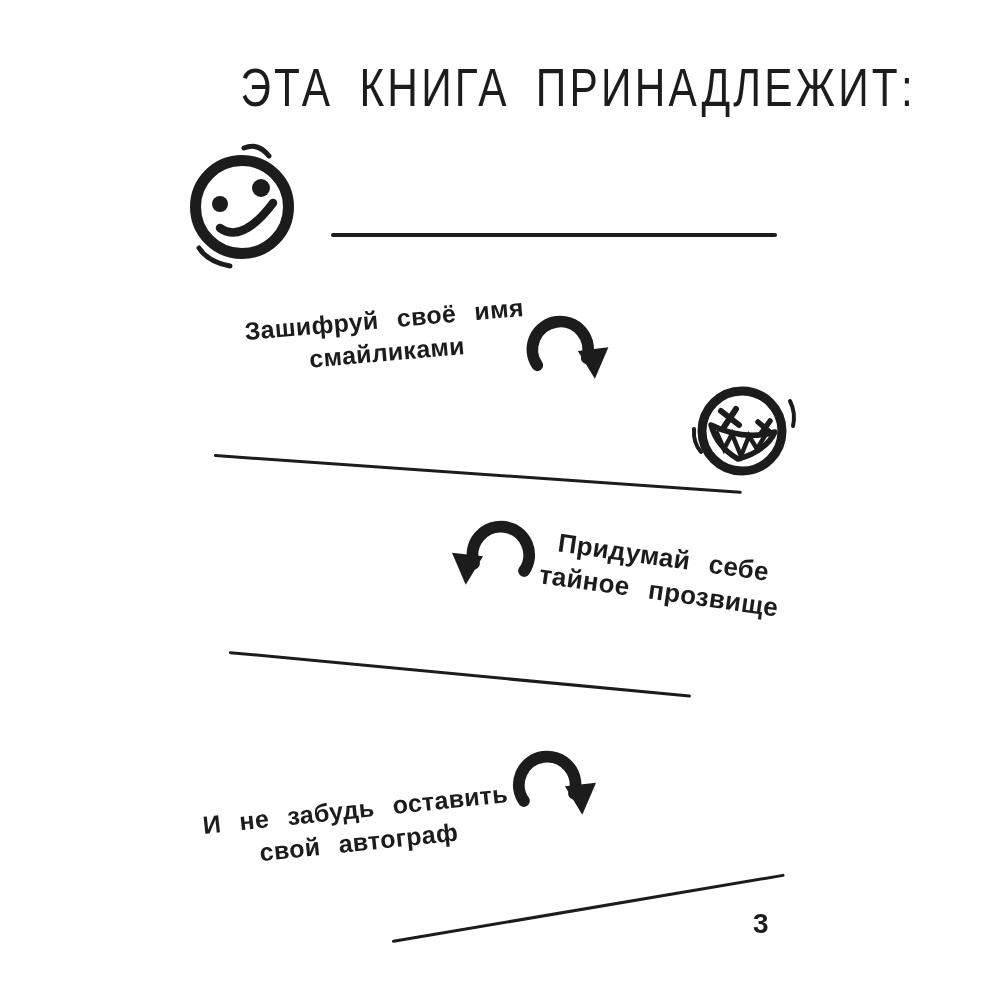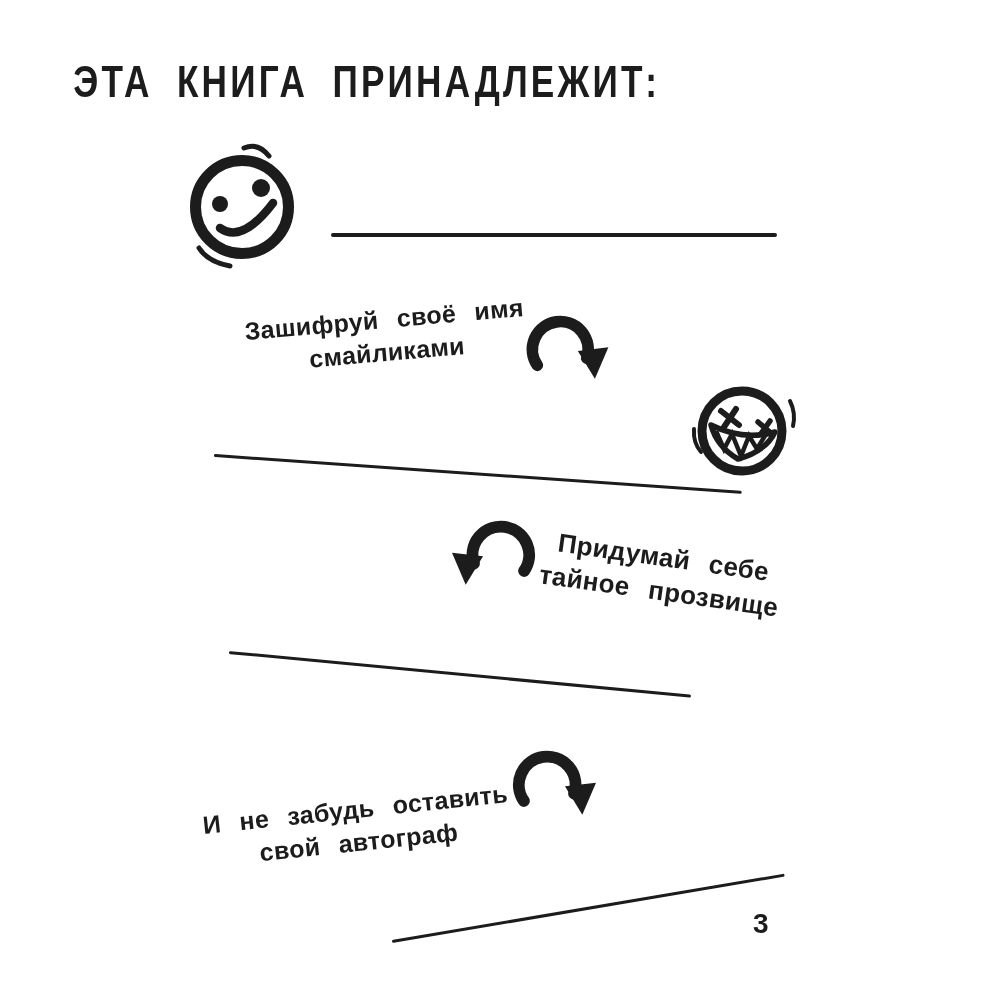--- a/index.html
+++ b/index.html
@@ -5,21 +5,21 @@
   html,body { margin:0; padding:0; background:#e8e8e8; }
   .page {
     position:relative; width:1000px; height:1000px; margin:0 auto;
     background: var(--paper, #ffffff);
     color: var(--ink, #1c1c1c);
     font-family: "Liberation Sans", sans-serif;
     overflow:hidden;
   }
   .title {
     position:absolute; top:57px; left:0; width:100%;
-    text-align:left; font-size:44px; font-weight:700;
+    text-align:right; font-size:53px; font-weight:400;
     letter-spacing:4px; word-spacing:14px; white-space:nowrap;
   }
   .title .squeeze { display:inline-block; transform:scaleX(.80); transform-origin:center; }
   .icon { position:absolute; }
   .write-line {
     position:absolute; background: var(--ink, #1c1c1c);
     transform-origin:left center; border-radius:2px;
   }
   .prompt {
     position:absolute; font-weight:700; text-align:center;

